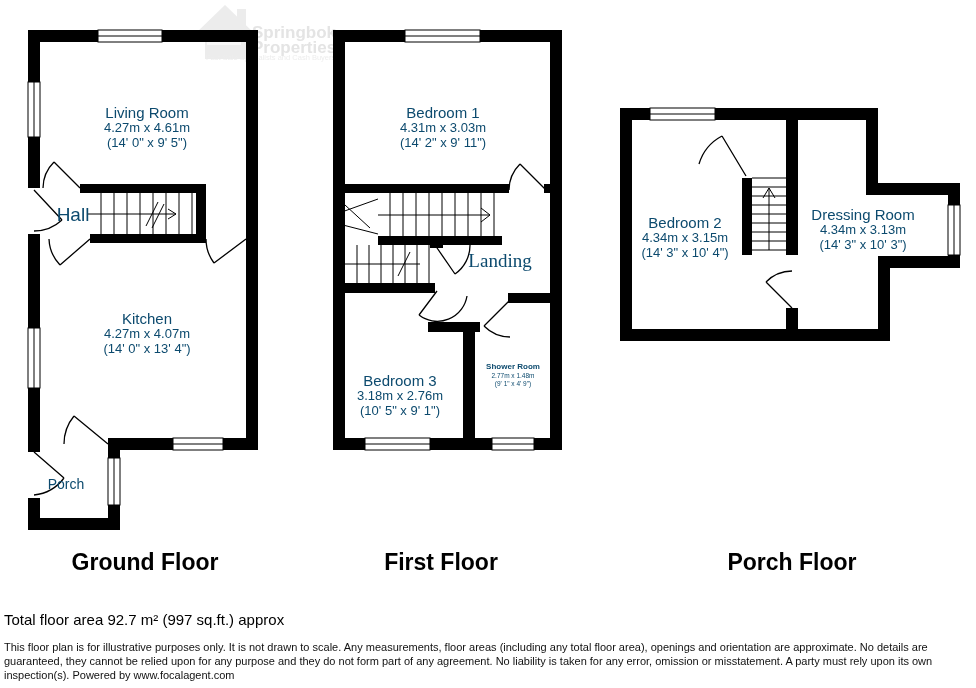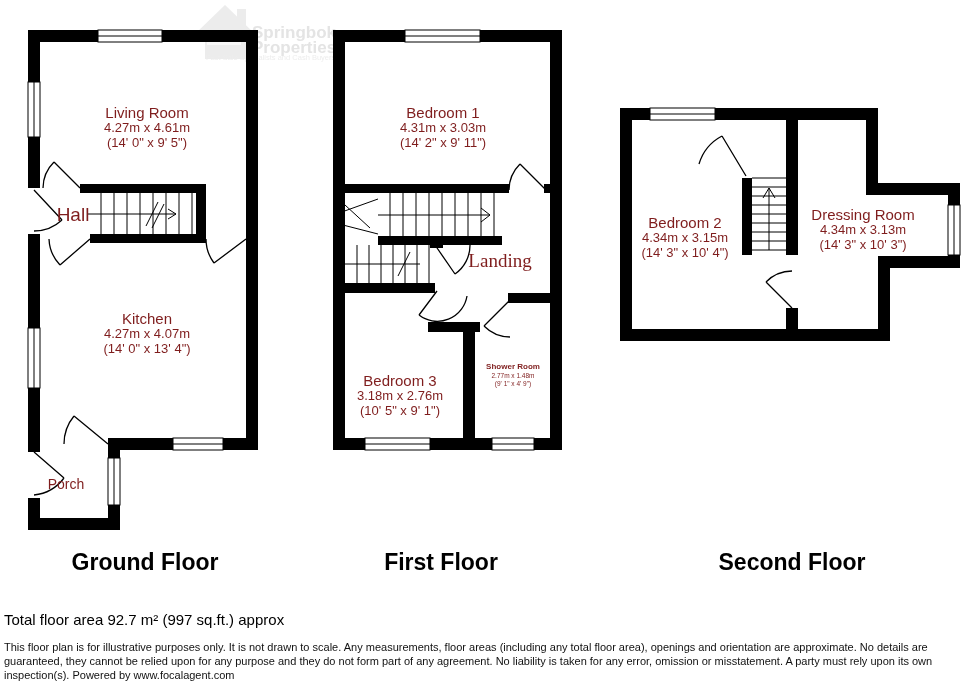--- a/index.html
+++ b/index.html
@@ -1,19 +1,19 @@
 <!DOCTYPE html>
 <html><head>
 <meta charset="utf-8">
 <style>
   html,body{margin:0;padding:0;background:#fff;}
   body{font-family:"Liberation Sans", sans-serif;color:#111;}
   .canvas{position:relative;width:976px;height:688px;background:#fff;overflow:hidden;}
   svg{position:absolute;left:0;top:0;}
-  .room-label{position:absolute;transform:translateX(-50%);text-align:center;color:#7f1d1d;line-height:1.15;white-space:nowrap;}
+  .room-label{position:absolute;transform:translateX(-50%);text-align:center;color:#0c4a6e;line-height:1.15;white-space:nowrap;}
   .room-name{font-size:15px;}
   .room-dims{font-size:13px;}
   .single{font-size:19px;}
   .room-label.tiny .room-name{font-size:8px;font-weight:bold;line-height:1.2;}
   .room-label.tiny .room-dims{font-size:6.5px;line-height:1.25;}
   .floor-title{position:absolute;transform:translateX(-50%);font-weight:bold;font-size:23px;color:#000;white-space:nowrap;}
   .total-area{position:absolute;left:4px;top:611px;font-size:15px;color:#000;}
   .disclaimer{position:absolute;left:4px;top:641px;width:968px;font-size:11px;line-height:1.27;color:#111;}
   .wm-text{font-weight:bold;fill:#e4e4e4;}
 </style>
@@ -173,18 +173,18 @@
     <div class="room-dims">(14' 3" x 10' 4")</div>
   </div>
   <div class="room-label" style="left:863px;top:206px;">
     <div class="room-name">Dressing Room</div>
     <div class="room-dims">4.34m x 3.13m</div>
     <div class="room-dims">(14' 3" x 10' 3")</div>
   </div>
 
   <div class="floor-title" style="left:145px;top:549px;">Ground Floor</div>
   <div class="floor-title" style="left:441px;top:549px;">First Floor</div>
-  <div class="floor-title" style="left:792px;top:549px;">Second Floor</div>
+  <div class="floor-title" style="left:792px;top:549px;">Porch Floor</div>
 
   <div class="total-area">Total floor area 92.7 m² (997 sq.ft.) approx</div>
   <div class="disclaimer">This floor plan is for illustrative purposes only. It is not drawn to scale. Any measurements, floor areas (including any total floor area), openings and orientation are approximate. No details are guaranteed, they cannot be relied upon for any purpose and they do not form part of any agreement. No liability is taken for any error, omission or misstatement. A party must rely upon its own inspection(s). Powered by www.focalagent.com</div>
 
 </div>
 
 </body></html>

